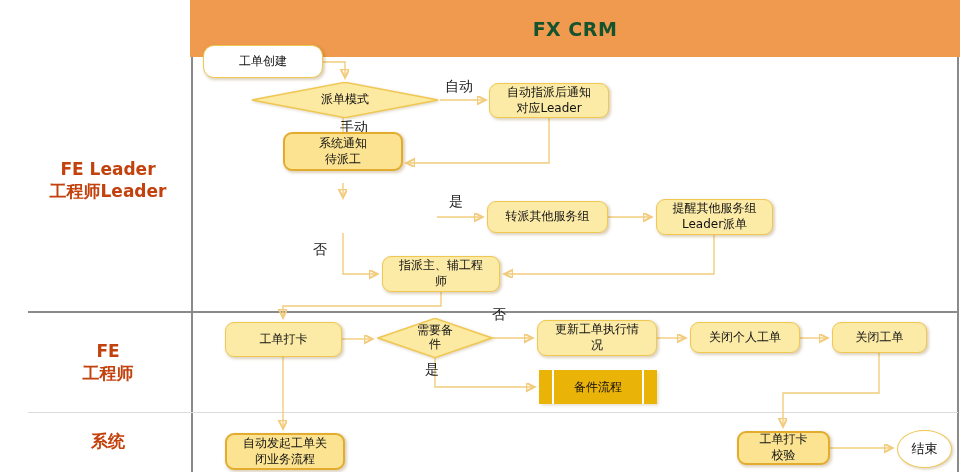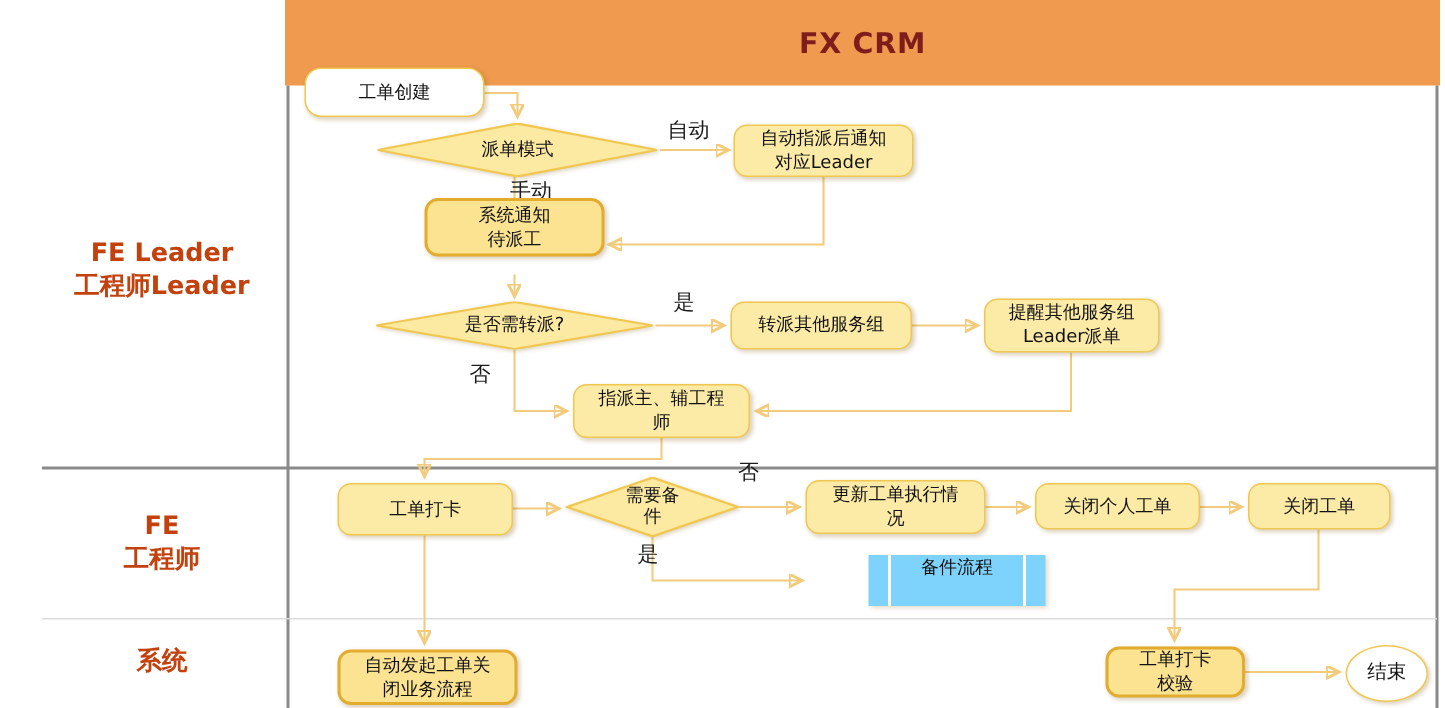--- a/index.html
+++ b/index.html
@@ -4,21 +4,21 @@
 <style>
   html,body{margin:0;padding:0;background:#fff;}
   #canvas{
     position:relative;width:963px;height:472px;overflow:hidden;background:#fff;
     font-family:"DejaVu Sans","Liberation Sans",sans-serif;color:#111;
   }
   
   .hdr{
     position:absolute;left:190px;top:0;width:770px;height:57px;
     display:flex;align-items:center;justify-content:center;
-    font-size:19px;font-weight:bold;color:#7f1d1d;letter-spacing:.5px;
+    font-size:19px;font-weight:bold;color:#14532d;letter-spacing:.5px;
   }
   .vline{position:absolute;width:2px;background:#8a8a8a;}
   .hline{position:absolute;height:2px;background:#8a8a8a;}
   .hline.light{height:1px;background:#dcdcdc;}
   .lane-label{
     position:absolute;left:22px;width:172px;text-align:center;
     font-weight:bold;font-size:17px;line-height:1.3;color:#c2410c;white-space:pre-line;
   }
   
   .node{
@@ -32,23 +32,23 @@
   .node.white{background:#fff;}
   .node.ellipse{border-radius:50%;background:#fff;font-size:13px;}
   .diamond{
     position:absolute;display:flex;align-items:center;justify-content:center;
     text-align:center;font-size:12px;line-height:1.15;
   }
   .diamond>svg{position:absolute;left:0;top:0;width:100%;height:100%;
     filter:drop-shadow(1.5px 1.5px 1.5px rgba(130,95,20,.28));}
   .diamond>.lbl{position:relative;z-index:1;white-space:pre-line;}
   .predef{
-    position:absolute;box-sizing:border-box;background:#7dd3fc;
-    display:flex;justify-content:center;text-align:center;
-    font-size:12px;box-shadow:1.5px 1.5px 3px rgba(130,95,20,.22);margin-left:40px;
+    position:absolute;box-sizing:border-box;background:#eab308;
+    display:flex;align-items:center;justify-content:center;text-align:center;
+    font-size:12px;box-shadow:1.5px 1.5px 3px rgba(130,95,20,.22);
   }
   .predef .bar{position:absolute;top:0;bottom:0;width:2px;background:#fff;}
   .predef .bar.l{left:13px;} .predef .bar.r{right:13px;}
   
   #edges{position:absolute;left:0;top:0;width:963px;height:472px;pointer-events:none;}
   #edges path{fill:none;stroke:#F2CC7C;stroke-width:1.4px;}
   .elabel{position:absolute;font-size:14px;color:#1a1a1a;}
 </style>
 </head>
 <body>
@@ -111,26 +111,20 @@
       </svg>
     <span class="lbl">派单模式</span>
   </div>
 
   <div class="node" style="left:489px;top:83px;width:120px;height:35px;">自动指派后通知
 对应Leader</div>
 
   <div class="node strong" style="left:283px;top:132px;width:120px;height:39px;">系统通知
 待派工</div>
 
-  <div class="diamond" style="left:249px;top:201px;width:188px;height:32px;">
-    <svg viewBox="0 0 100 100" preserveAspectRatio="none">
-        <polygon points="50,1 99,50 50,99 1,50" fill="#FCE9A2" stroke="#F0C750" stroke-width="1.5" vector-effect="non-scaling-stroke"></polygon>
-      </svg>
-    <span class="lbl">是否需转派?</span>
-  </div>
 
   <div class="node" style="left:487px;top:201px;width:121px;height:32px;">转派其他服务组</div>
 
   <div class="node" style="left:656px;top:199px;width:117px;height:36px;">提醒其他服务组
 Leader派单</div>
 
   <div class="node" style="left:225px;top:322px;width:117px;height:35px;">工单打卡</div>
 
   <div class="node" style="left:382px;top:256px;width:118px;height:36px;">指派主、辅工程
 师</div>

